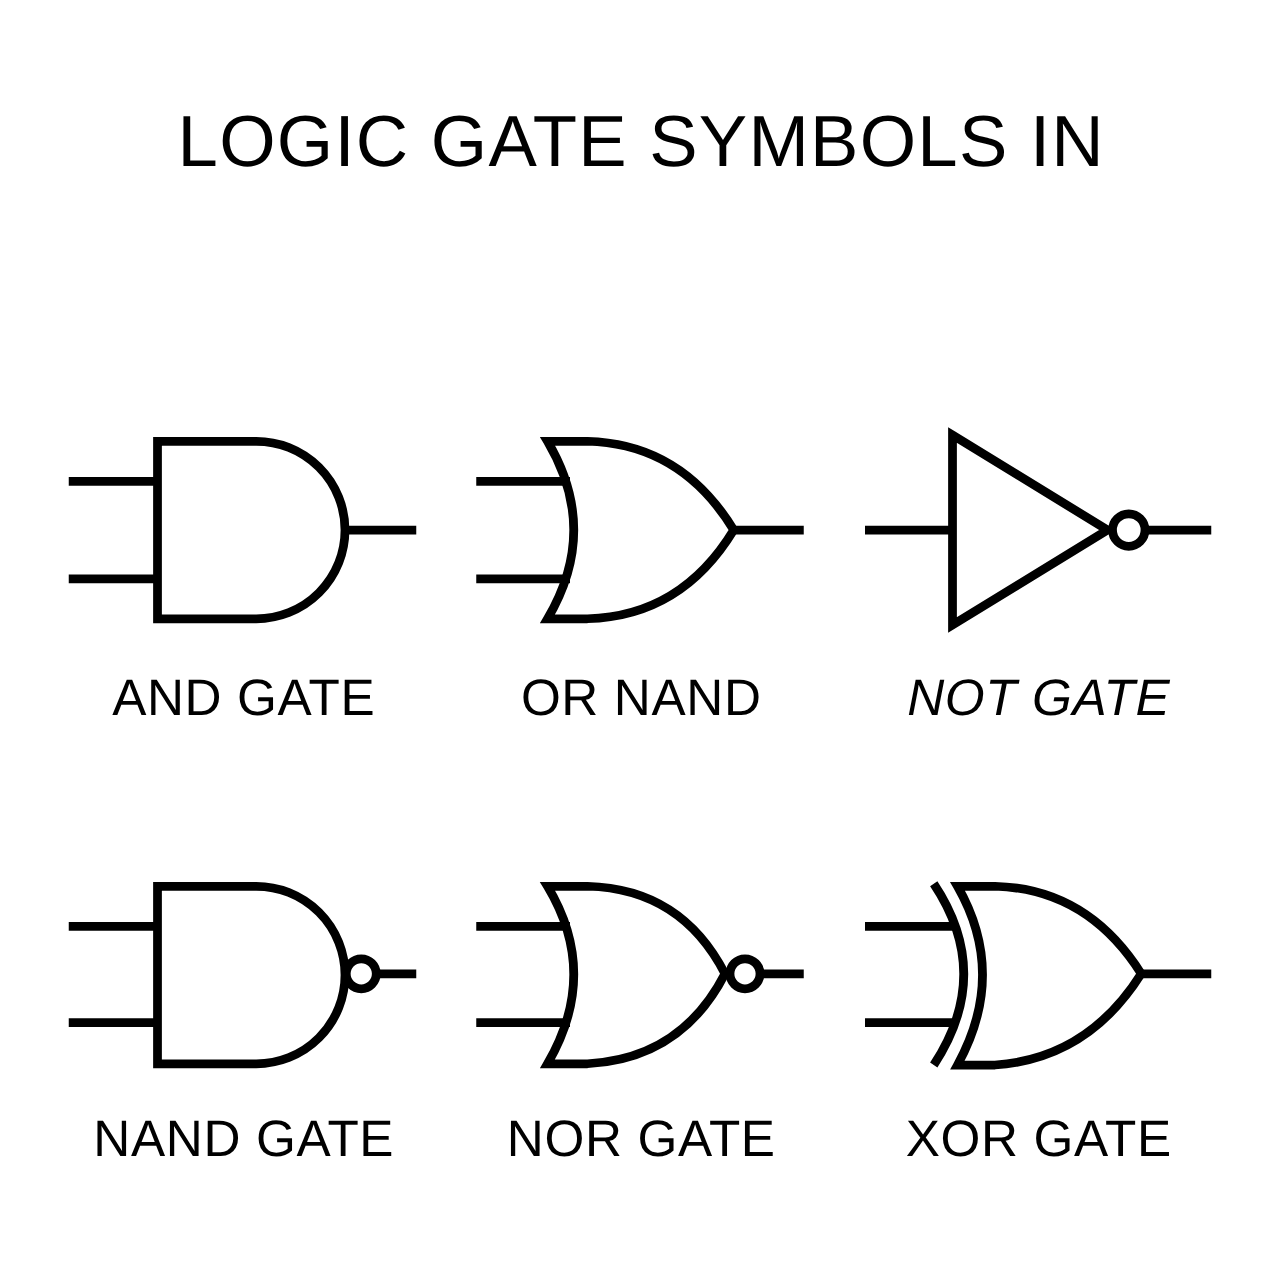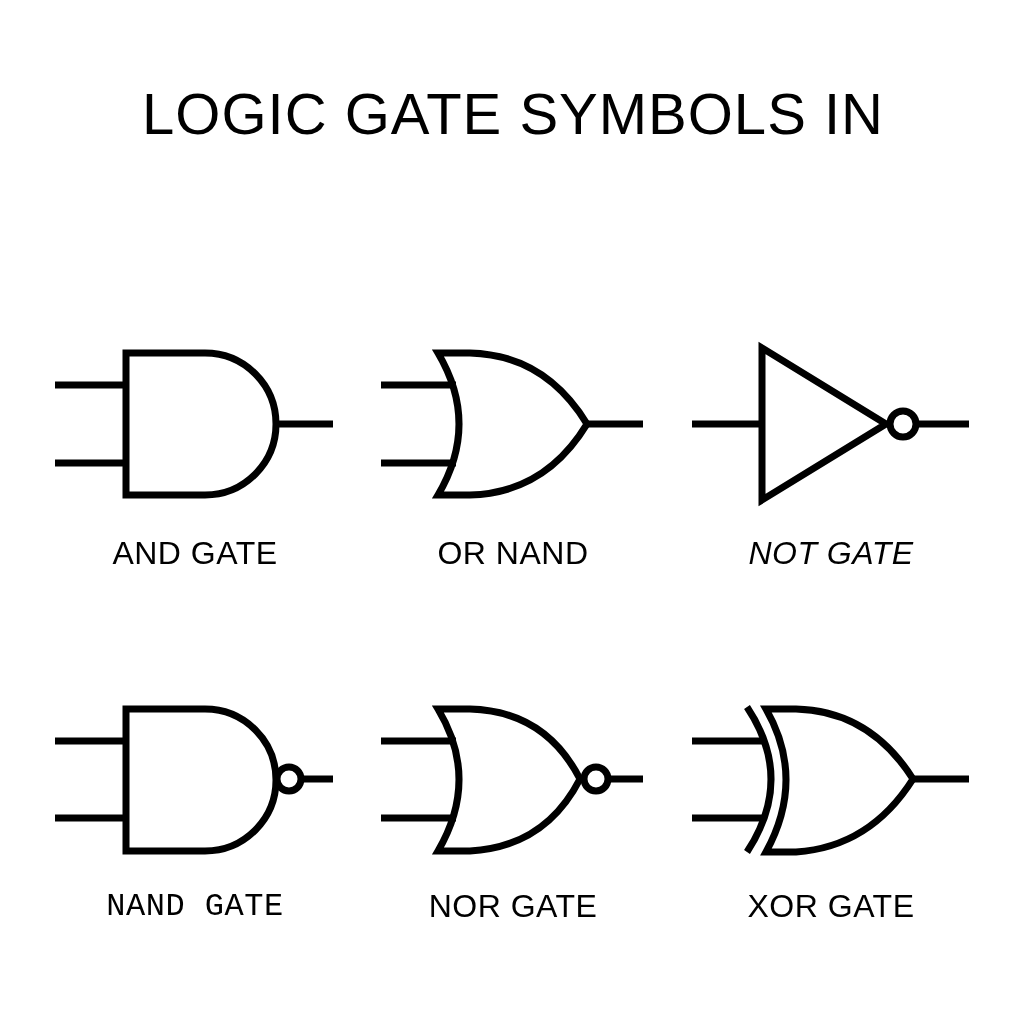--- a/index.html
+++ b/index.html
@@ -1,20 +1,20 @@
 <!DOCTYPE html>
 <html><head>
 <meta charset="utf-8">
 <style>
   html, body { margin: 0; padding: 0; background: #ffffff; }
   body { width: 1024px; height: 1024px; position: relative; overflow: hidden; font-family: "Liberation Sans", "DejaVu Sans", sans-serif; color: #000; }
   .title { position: absolute; left: 1px; top: 78px; width: 1024px; text-align: center; font-size: 58px; line-height: 72px; font-weight: 400; letter-spacing: 1px; }
   .title div { white-space: nowrap; }
   svg.gates { position: absolute; left: 0; top: 0; }
-  .label { position: absolute; width: 300px; text-align: center; font-size: 32px; font-weight: 400; letter-spacing: 0.5px; }
+  .label { position: absolute; width: 300px; text-align: center; font-size: 41px; font-weight: 400; letter-spacing: 0.5px; }
 </style>
 </head>
 <body>
 
 <div class="title">
   <div>LOGIC GATE SYMBOLS IN</div>
 </div>
 
 <svg class="gates" width="1024" height="1024" viewBox="0 0 1024 1024" fill="none" stroke="#000" stroke-width="7">
 
@@ -60,15 +60,15 @@
     <line x1="692" y1="818" x2="765" y2="818"></line>
     <path d="M747 707 Q795 779 747 852"></path>
     <path d="M766 709 L796 709 Q870 711 913 779 Q870 847 796 852 L766 852 Q806 779 766 709 Z"></path>
     <line x1="913" y1="779" x2="969" y2="779"></line>
   </g>
 </svg>
 
 <div class="label" style="left:45px; top:535px;">AND GATE</div>
 <div class="label" style="left:363px; top:535px;">OR NAND</div>
 <div class="label" style="left:681px; top:535px;font-style:italic;">NOT GATE</div>
-<div class="label" style="left:45px; top:888px;font-family:Liberation Mono, monospace;">NAND GATE</div>
+<div class="label" style="left:45px; top:888px;">NAND GATE</div>
 <div class="label" style="left:363px; top:888px;">NOR GATE</div>
 <div class="label" style="left:681px; top:888px;">XOR GATE</div>
 
 </body></html>

